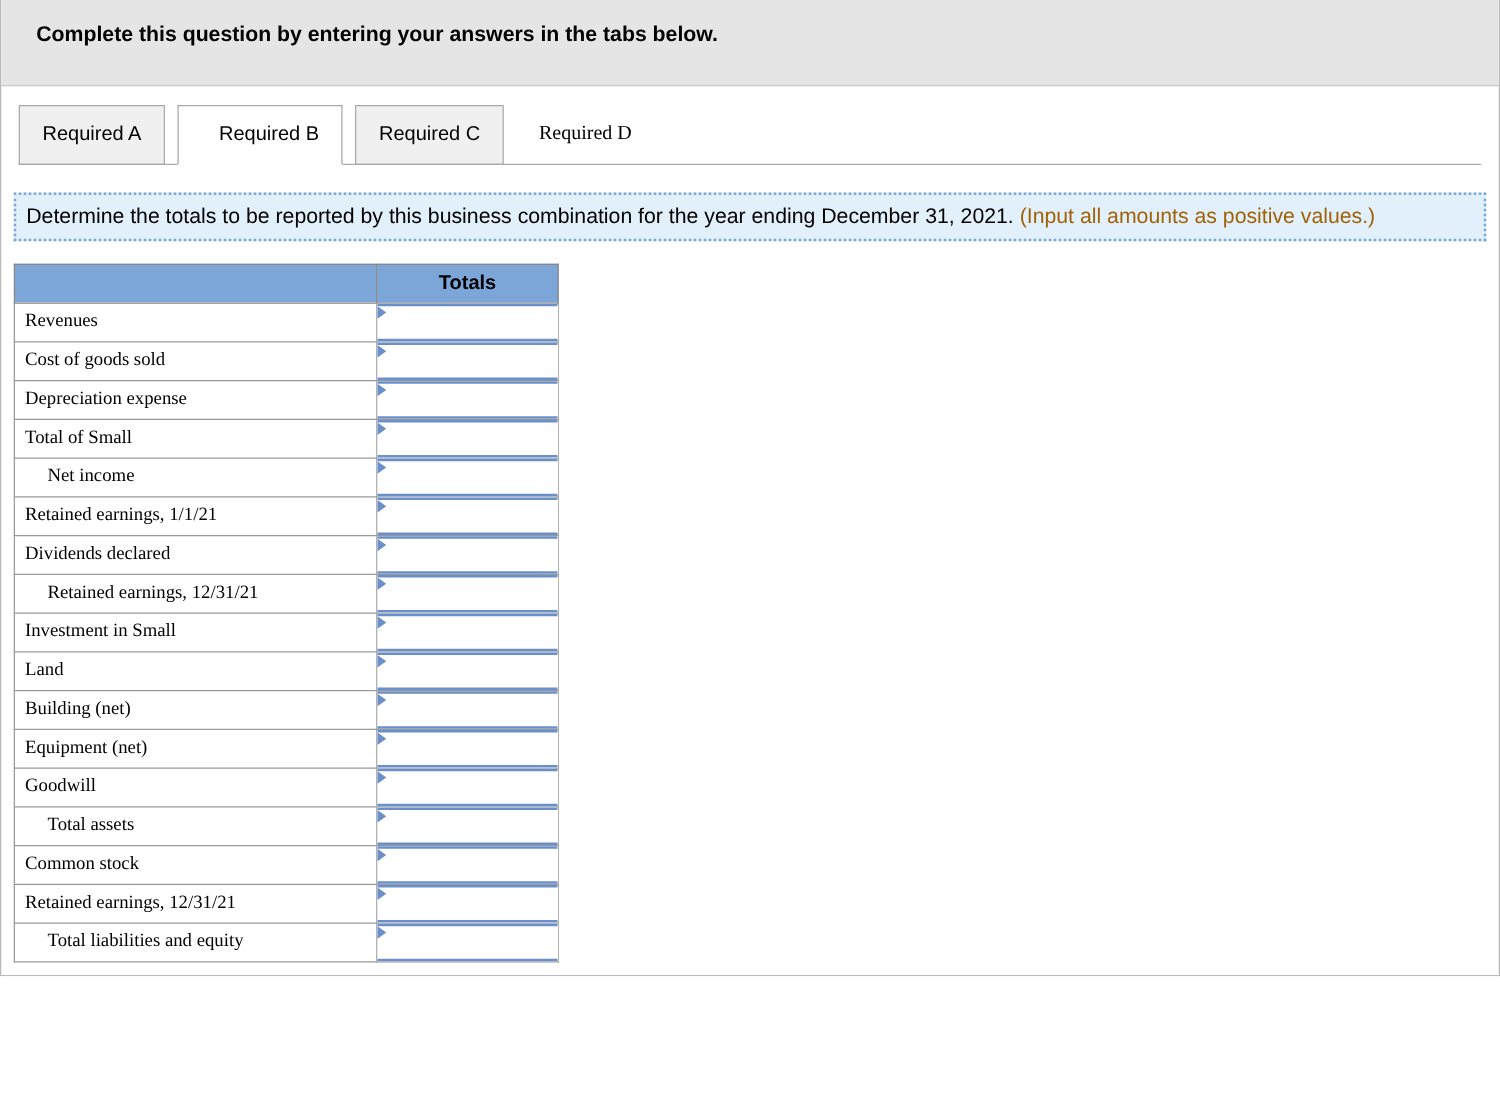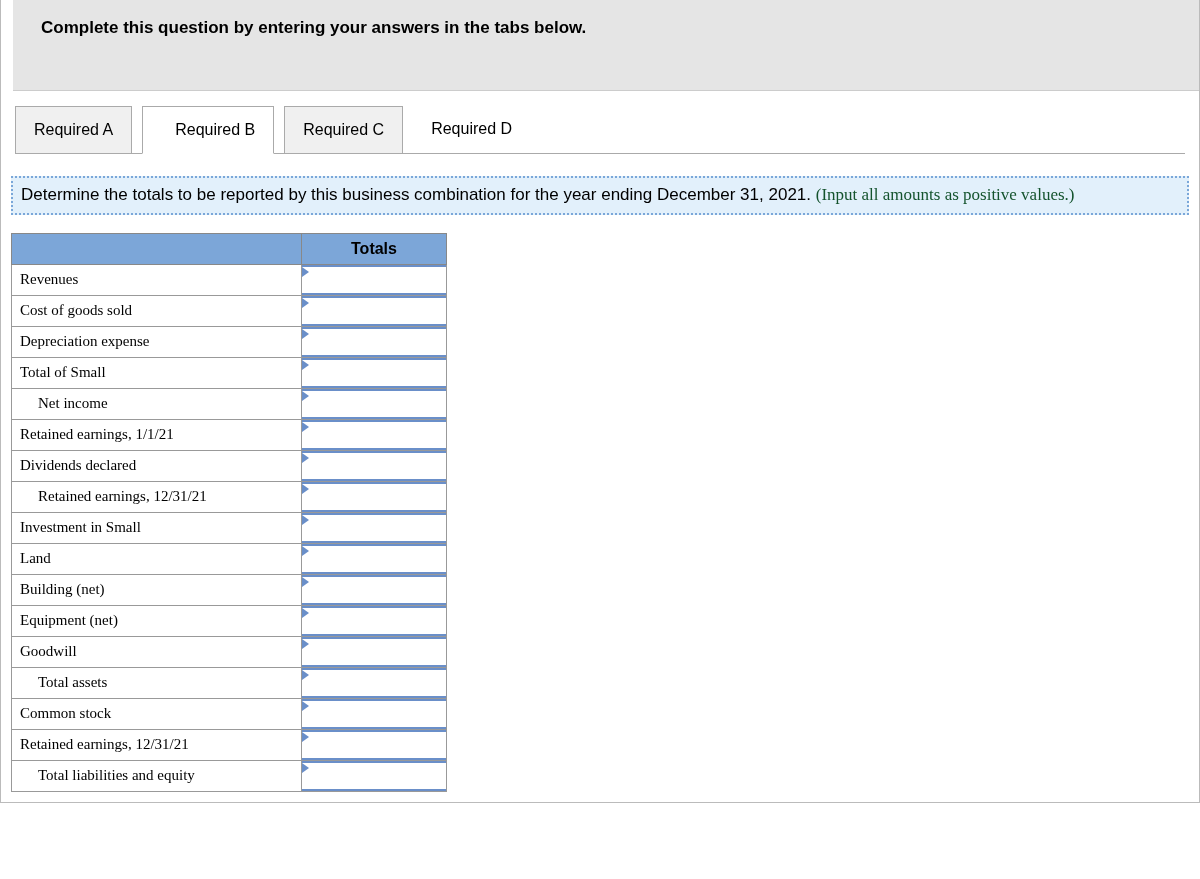--- a/index.html
+++ b/index.html
@@ -11,25 +11,24 @@
     background: #fff;
     color: #000;
   }
   .outer {
     border: 1px solid #bbb;
     border-top: none;
     margin: 0;
   }
   .header-bar {
     background: #e5e5e5;
-    padding: 18px 28px 52px 28px;
+    padding: 18px 28px 30px 28px;
     font-weight: bold;
     font-size: 17px;
     border-bottom: 1px solid #ccc;
-    margin-left: 12px;
   }
   .tabs-row {
     display: flex;
     gap: 10px;
     padding: 14px 0 0 14px;
     position: relative;
     text-align: center;
   }
   .tab {
     border: 1px solid #aaa;
@@ -42,36 +41,37 @@
   }
   .tab.active {
     background: #fff;
     border-bottom: 1px solid #fff;
     z-index: 2;
     padding-left: 32px;
   }
   .tab.noborder {
     border: none;
     background: transparent;
+    font-family: Liberation Serif, serif;
   }
   .tab-underline {
     border-top: 1px solid #aaa;
     margin: 0 14px 0 14px;
     position: relative;
     top: 0px;
   }
   .instruction-box {
     margin: 22px 10px 0 10px;
     border: 2px dotted #7aa7d9;
     background: #e2f0fb;
     padding: 6px 8px 6px 8px;
     font-size: 17px;
     line-height: 1.35;
   }
-  .instruction-box .red { color: #14532d; font-family: Liberation Serif, serif; }
+  .instruction-box .red { color: #a16207; }
   .table-wrap {
     margin: 18px 10px 10px 10px;
   }
   table.data {
     border-collapse: collapse;
   }
   table.data td, table.data th {
     border: 1px solid #999;
     height: 31px;
     font-size: 15px;

